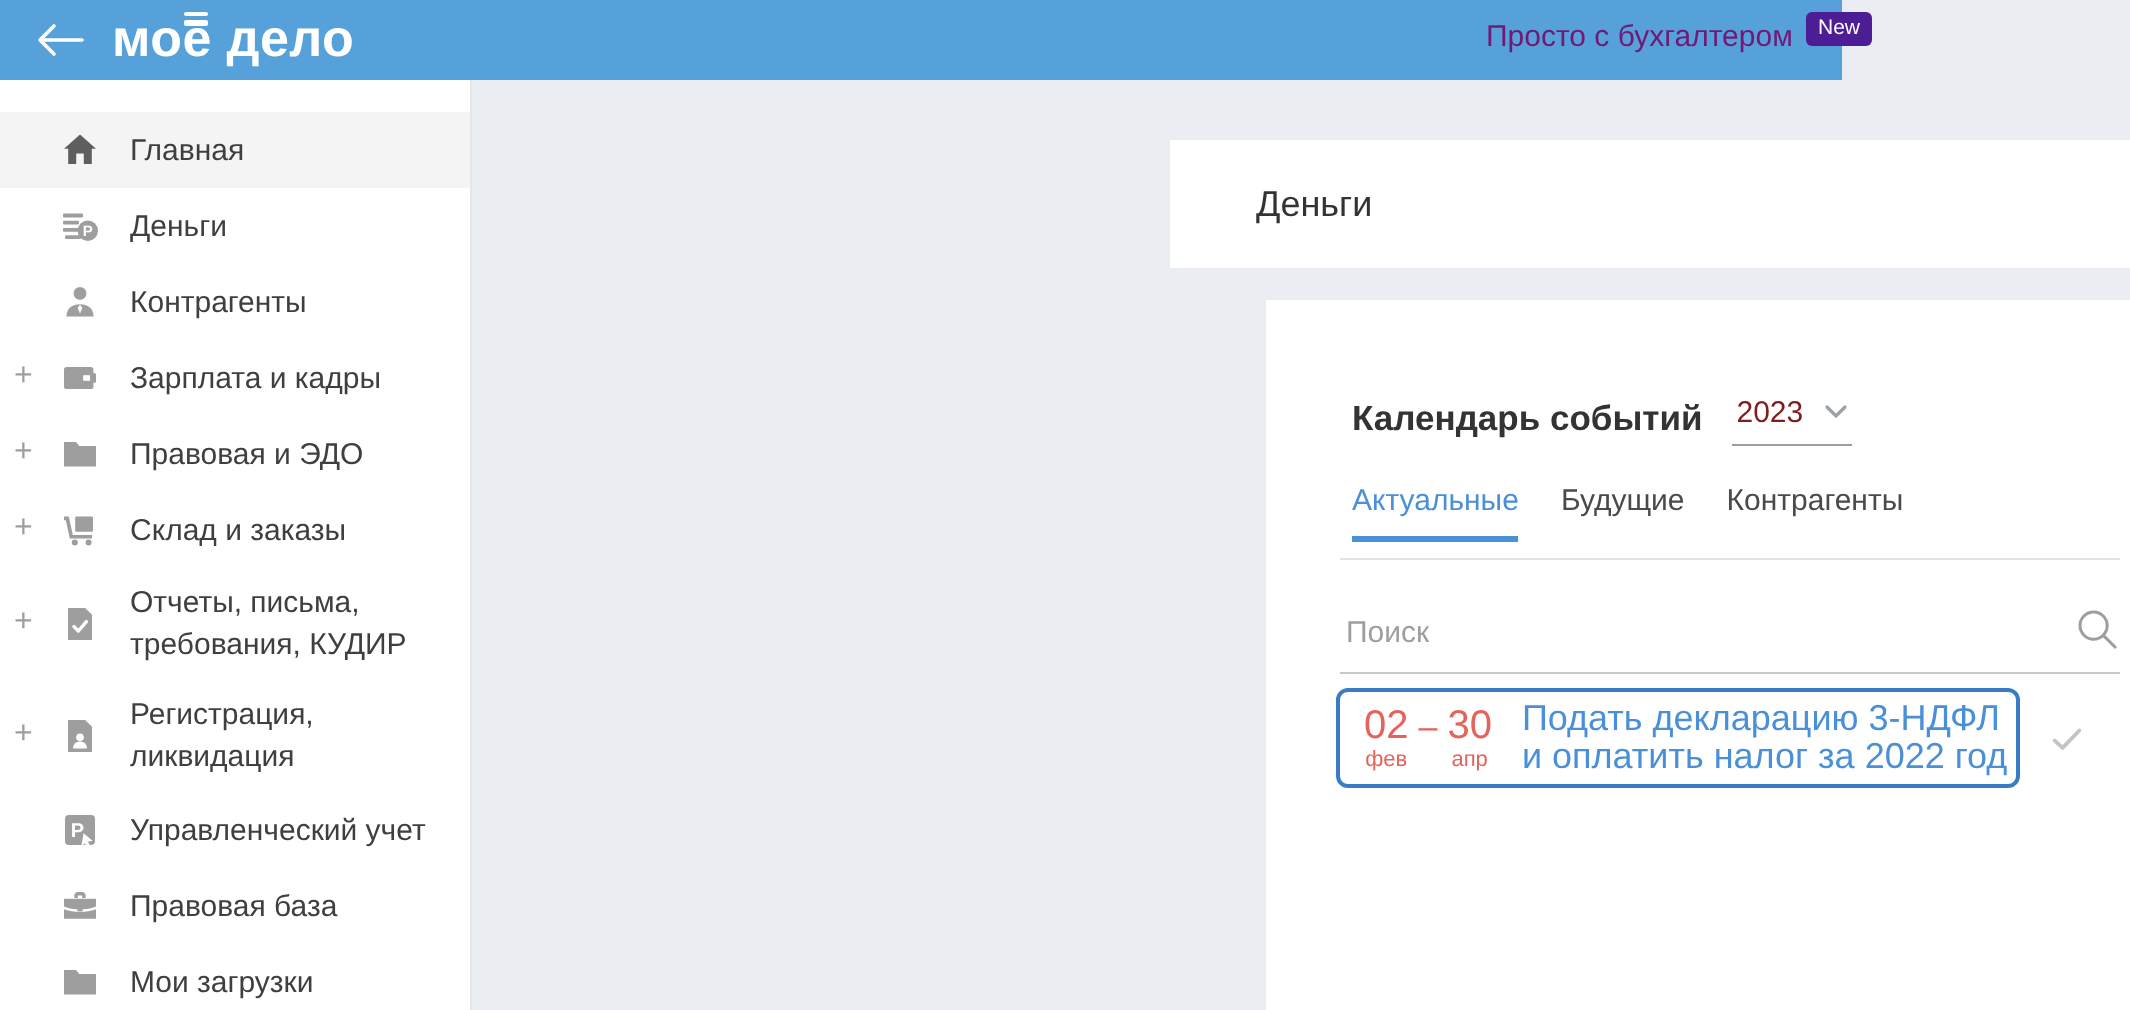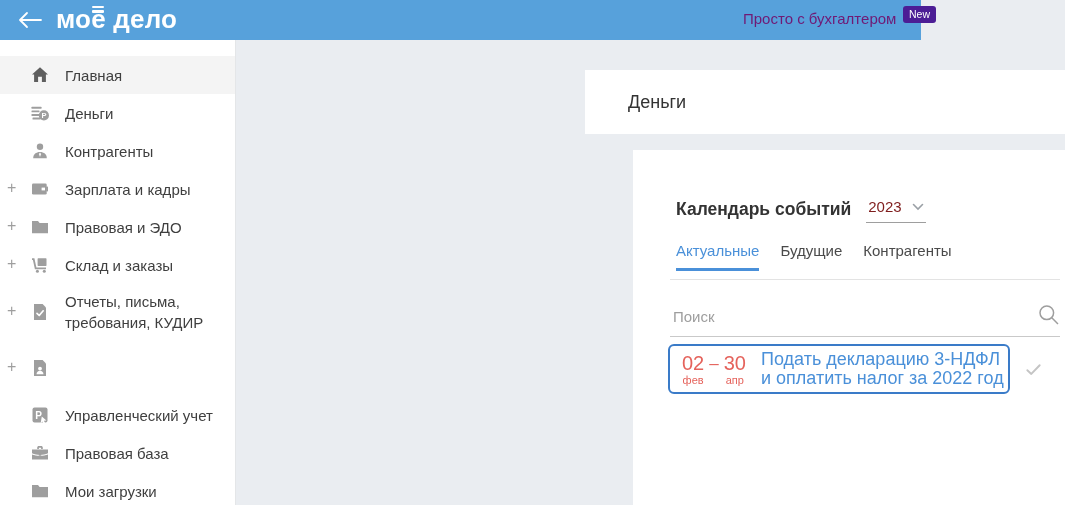--- a/index.html
+++ b/index.html
@@ -183,20 +183,21 @@
       </div>
       <div class="side-item two-line">
         <span class="plus">+</span>
         <span class="s-icon">
           <svg width="20" height="20" viewBox="0 0 20 20">
             <path fill="#9E9E9E" d="M4 2h8.6L16 5.4V18H4Z"></path>
             <circle cx="10" cy="10.6" r="1.9" fill="#fff"></circle>
             <path d="M6.5 16.2c0-2.2 1.6-3.4 3.5-3.4s3.5 1.2 3.5 3.4Z" fill="#fff"></path>
           </svg>
         </span>
+        <span class="s-label">Регистрация, ликвидация</span>
       </div>
       <div class="side-item">
         <span class="s-icon">
           <svg width="20" height="20" viewBox="0 0 20 20">
             <rect x="2.5" y="2.5" width="15" height="15" rx="2" fill="#9E9E9E"></rect>
             <text x="8.7" y="13.6" text-anchor="middle" font-size="10" font-weight="bold" fill="#fff" font-family="'Liberation Sans',sans-serif">P</text>
             <path d="M11.8 11.6l4.6 3.9-2.5.3 1.4 2.5-1.6.9-1.3-2.6-1.8 1.8Z" fill="#fff"></path>
           </svg>
         </span>
         <span class="s-label">Управленческий учет</span>

